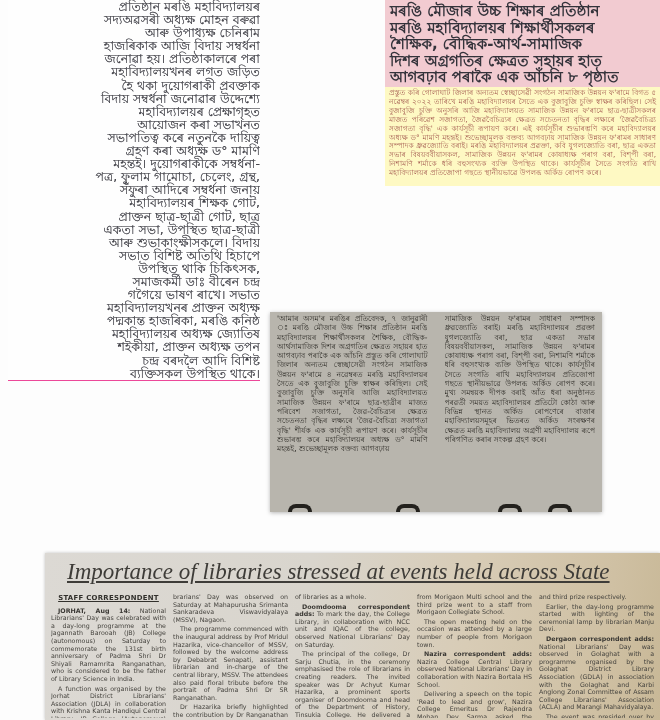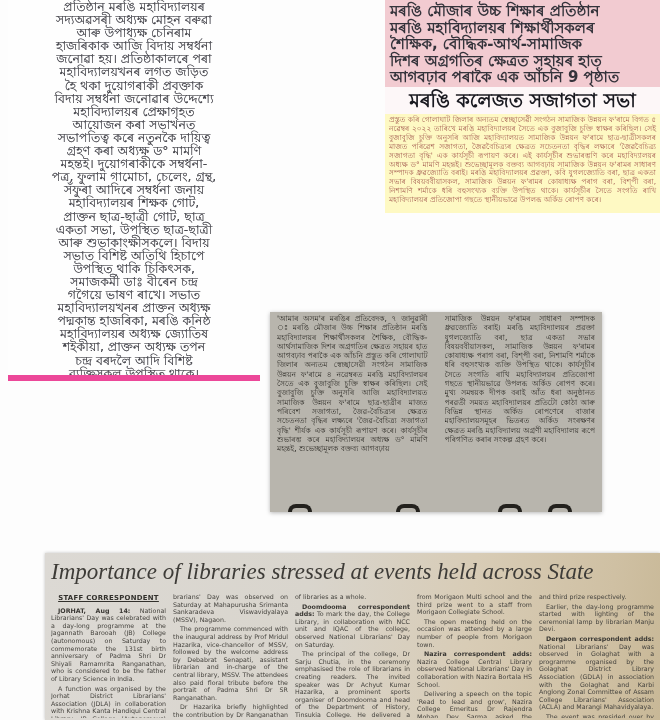--- a/index.html
+++ b/index.html
@@ -6,23 +6,23 @@
   html,body { background:#ffffff; }
   body { font-family: "DejaVu Sans", sans-serif; }
   .page {
     position: relative; width: 660px; height: 720px;
     background:#fdfdfd; overflow: hidden;
   }
 
   
   .clip-farewell {
     position:absolute; left:8px; top:0; width:252px; height:381px;
-    background:#fefefe; border-bottom:6px solid #ec4899;
+    background:#fefefe; border-bottom:1px solid #ec4899;
     font-size:12.5px; line-height:13.1px; color:#47474d;
-    text-align:center; white-space:pre-line; overflow:hidden;
+    text-align:right; white-space:pre-line; overflow:hidden;
     text-shadow:0 0 0.6px rgba(70,70,80,0.55);
   }
 
   
   .clip-pink { position:absolute; left:385px; top:0; width:275px; height:213px; overflow:hidden; }
   .clip-pink .pink-block {
     background:#f2cbd1; padding:3px 5px 2px;
     font-weight:bold; font-size:15px; line-height:16.6px; color:#34333b;
     white-space:pre; overflow:hidden; height:87px;
   }
@@ -58,21 +58,21 @@
 
   
   .clip-lib {
     position:absolute; left:45px; top:553px; width:615px; height:167px;
     background:linear-gradient(97deg,#dcd9d4 0%,#d9d5cd 42%,#d8ccb6 68%,#cfc0a3 90%,#c8b897 100%);
     overflow:hidden; box-shadow:0 0 3px rgba(0,0,0,0.25);
   }
   .lib-headline {
     font-family:"Liberation Serif", serif; font-style:italic;
     font-size:23px; line-height:34px; color:#3e3c38; font-weight:500;
-    white-space:nowrap; overflow:hidden; padding:2px 0 0 6px; height:38px;
+    white-space:nowrap; overflow:hidden; padding:2px 0 0 22px; height:38px;text-decoration:underline;
   }
   .lib-cols { display:flex; gap:7px; padding:2px 6px 0; }
   .lib-col {
     flex:1; font-size:6.3px; line-height:7.6px; color:#45433e;
     text-align:justify; height:125px; overflow:hidden;
   }
   .lib-col p { margin:0 0 2px; text-indent:7px; }
   .lib-col p.cont { text-indent:0; }
   .lib-byline {
     display:block; text-align:center; font-weight:bold; font-size:6.9px;
@@ -114,22 +114,21 @@
 মহাবিদ্যালয়ৰ অধ্যক্ষ জ্যোতিষ
 শইকীয়া, প্ৰাক্তন অধ্যক্ষ তপন
 চন্দ্ৰ বৰদলৈ আদি বিশিষ্ট
 ব্যক্তিসকল উপস্থিত থাকে।</div>
 
   <div class="clip-pink">
     <div class="pink-block">মৰঙি মৌজাৰ উচ্চ শিক্ষাৰ প্ৰতিষ্ঠান
 মৰঙি মহাবিদ্যালয়ৰ শিক্ষাৰ্থীসকলৰ
 শৈক্ষিক, বৌদ্ধিক-আৰ্থ-সামাজিক
 দিশৰ অগ্ৰগতিৰ ক্ষেত্ৰত সহায়ৰ হাত
-আগবঢ়াব পৰাকৈ এক আঁচনি 9 পৃষ্ঠাত</div>
-    <div class="pink-headline">মৰঙি কলেজত সজাগতা সভা</div>
+আগবঢ়াব পৰাকৈ এক আঁচনি ৮ পৃষ্ঠাত</div>
     <div class="pink-body">প্ৰস্তুত কৰি গোলাঘাট জিলাৰ অন্যতম স্বেচ্ছাসেৱী সংগঠন সামাজিক উন্নয়ন ফ'ৰামে বিগত ৫ নৱেম্বৰ ২০২২ তাৰিখে মৰঙি মহাবিদ্যালয়ৰ সৈতে এক বুজাবুজি চুক্তি স্বাক্ষৰ কৰিছিল। সেই বুজাবুজি চুক্তি অনুসৰি আজি মহাবিদ্যালয়ত সামাজিক উন্নয়ন ফ'ৰামে ছাত্ৰ-ছাত্ৰীসকলৰ মাজত পৰিৱেশ সজাগতা, জৈৱবৈচিত্ৰ্যৰ ক্ষেত্ৰত সচেতনতা বৃদ্ধিৰ লক্ষ্যৰে 'জৈৱবৈচিত্ৰ্য সজাগতা বৃদ্ধি' এক কাৰ্যসূচী ৰূপায়ণ কৰে। এই কাৰ্যসূচীৰ শুভাৰম্ভণি কৰে মহাবিদ্যালয়ৰ অধ্যক্ষ ড° মামণি মহন্তই। শুভেচ্ছামূলক বক্তব্য আগবঢ়ায় সামাজিক উন্নয়ন ফ'ৰামৰ সাধাৰণ সম্পাদক ধ্ৰুৱজ্যোতি বৰাই। মৰঙি মহাবিদ্যালয়ৰ প্ৰৱক্তা, কবি যুগলজ্যোতি বৰা, ছাত্ৰ একতা সভাৰ বিষয়ববীয়াসকল, সামাজিক উন্নয়ন ফ'ৰামৰ কোষাধ্যক্ষ পৰাগ বৰা, বিশ্পী বৰা, নিশামণি শৰ্মাকে ধৰি বহুসংখ্যক ব্যক্তি উপস্থিত থাকে। কাৰ্যসূচীৰ সৈতে সংগতি ৰাখি মহাবিদ্যালয়ৰ প্ৰতিজোপা গছতে স্থানীয়ভাৱে উপলব্ধ অৰ্কিড ৰোপণ কৰে।</div>
   </div>
 
   <div class="clip-bio">
     <div class="bio-cols">
       <div class="bio-col">'আমাৰ অসম'ৰ মৰঙিৰ প্ৰতিবেদক, ৭ জানুৱাৰী ঃ মৰঙি মৌজাৰ উচ্চ শিক্ষাৰ প্ৰতিষ্ঠান মৰঙি মহাবিদ্যালয়ৰ শিক্ষাৰ্থীসকলৰ শৈক্ষিক, বৌদ্ধিক-আৰ্থসামাজিক দিশৰ অগ্ৰগতিৰ ক্ষেত্ৰত সহায়ৰ হাত আগবঢ়াব পৰাকৈ এক আঁচনি প্ৰস্তুত কৰি গোলাঘাট জিলাৰ অন্যতম স্বেচ্ছাসেৱী সংগঠন সামাজিক উন্নয়ন ফ'ৰামে ৪ নৱেম্বৰত মৰঙি মহাবিদ্যালয়ৰ সৈতে এক বুজাবুজি চুক্তি স্বাক্ষৰ কৰিছিল। সেই বুজাবুজি চুক্তি অনুসৰি আজি মহাবিদ্যালয়ত সামাজিক উন্নয়ন ফ'ৰামে ছাত্ৰ-ছাত্ৰীৰ মাজত পৰিবেশ সজাগতা, জৈৱ-বৈচিত্ৰ্যৰ ক্ষেত্ৰত সচেতনতা বৃদ্ধিৰ লক্ষ্যৰে 'জৈৱ-বৈচিত্ৰ্য সজাগতা বৃদ্ধি' শীৰ্ষক এক কাৰ্যসূচী ৰূপায়ণ কৰে। কাৰ্যসূচীৰ শুভাৰম্ভ কৰে মহাবিদ্যালয়ৰ অধ্যক্ষ ড° মামণি মহন্তই, শুভেচ্ছামূলক বক্তব্য আগবঢ়ায়</div>
       <div class="bio-col">সামাজিক উন্নয়ন ফ'ৰামৰ সাধাৰণ সম্পাদক ধ্ৰুৱজ্যোতি বৰাই। মৰঙি মহাবিদ্যালয়ৰ প্ৰৱক্তা যুগলজ্যোতি বৰা, ছাত্ৰ একতা সভাৰ বিষয়ববীয়াসকল, সামাজিক উন্নয়ন ফ'ৰামৰ কোষাধ্যক্ষ পৰাগ বৰা, বিশ্পী বৰা, নিশামণি শৰ্মাকে ধৰি বহুসংখ্যক ব্যক্তি উপস্থিত থাকে। কাৰ্যসূচীৰ সৈতে সংগতি ৰাখি মহাবিদ্যালয়ৰ প্ৰতিজোপা গছতে স্থানীয়ভাৱে উপলব্ধ অৰ্কিড ৰোপণ কৰে। মুখ্য সমন্বয়ক দীপক বৰাই আঁত ধৰা অনুষ্ঠানত পৰৱৰ্তী সময়ত মহাবিদ্যালয়ৰ প্ৰতিটো কোঠা আৰু বিভিন্ন স্থানত অৰ্কিড ৰোপণেৰে বাজাৰ মহাবিদ্যালয়সমূহৰ ভিতৰত অৰ্কিড সংৰক্ষণৰ ক্ষেত্ৰত মৰঙি মহাবিদ্যালয় অগ্ৰণী মহাবিদ্যালয় ৰূপে পৰিগণিত কৰাৰ সংকল্প গ্ৰহণ কৰে।</div>
     </div>
     <div class="bio-frag" style="left:18px"></div>
     <div class="bio-frag" style="left:126px"></div>

